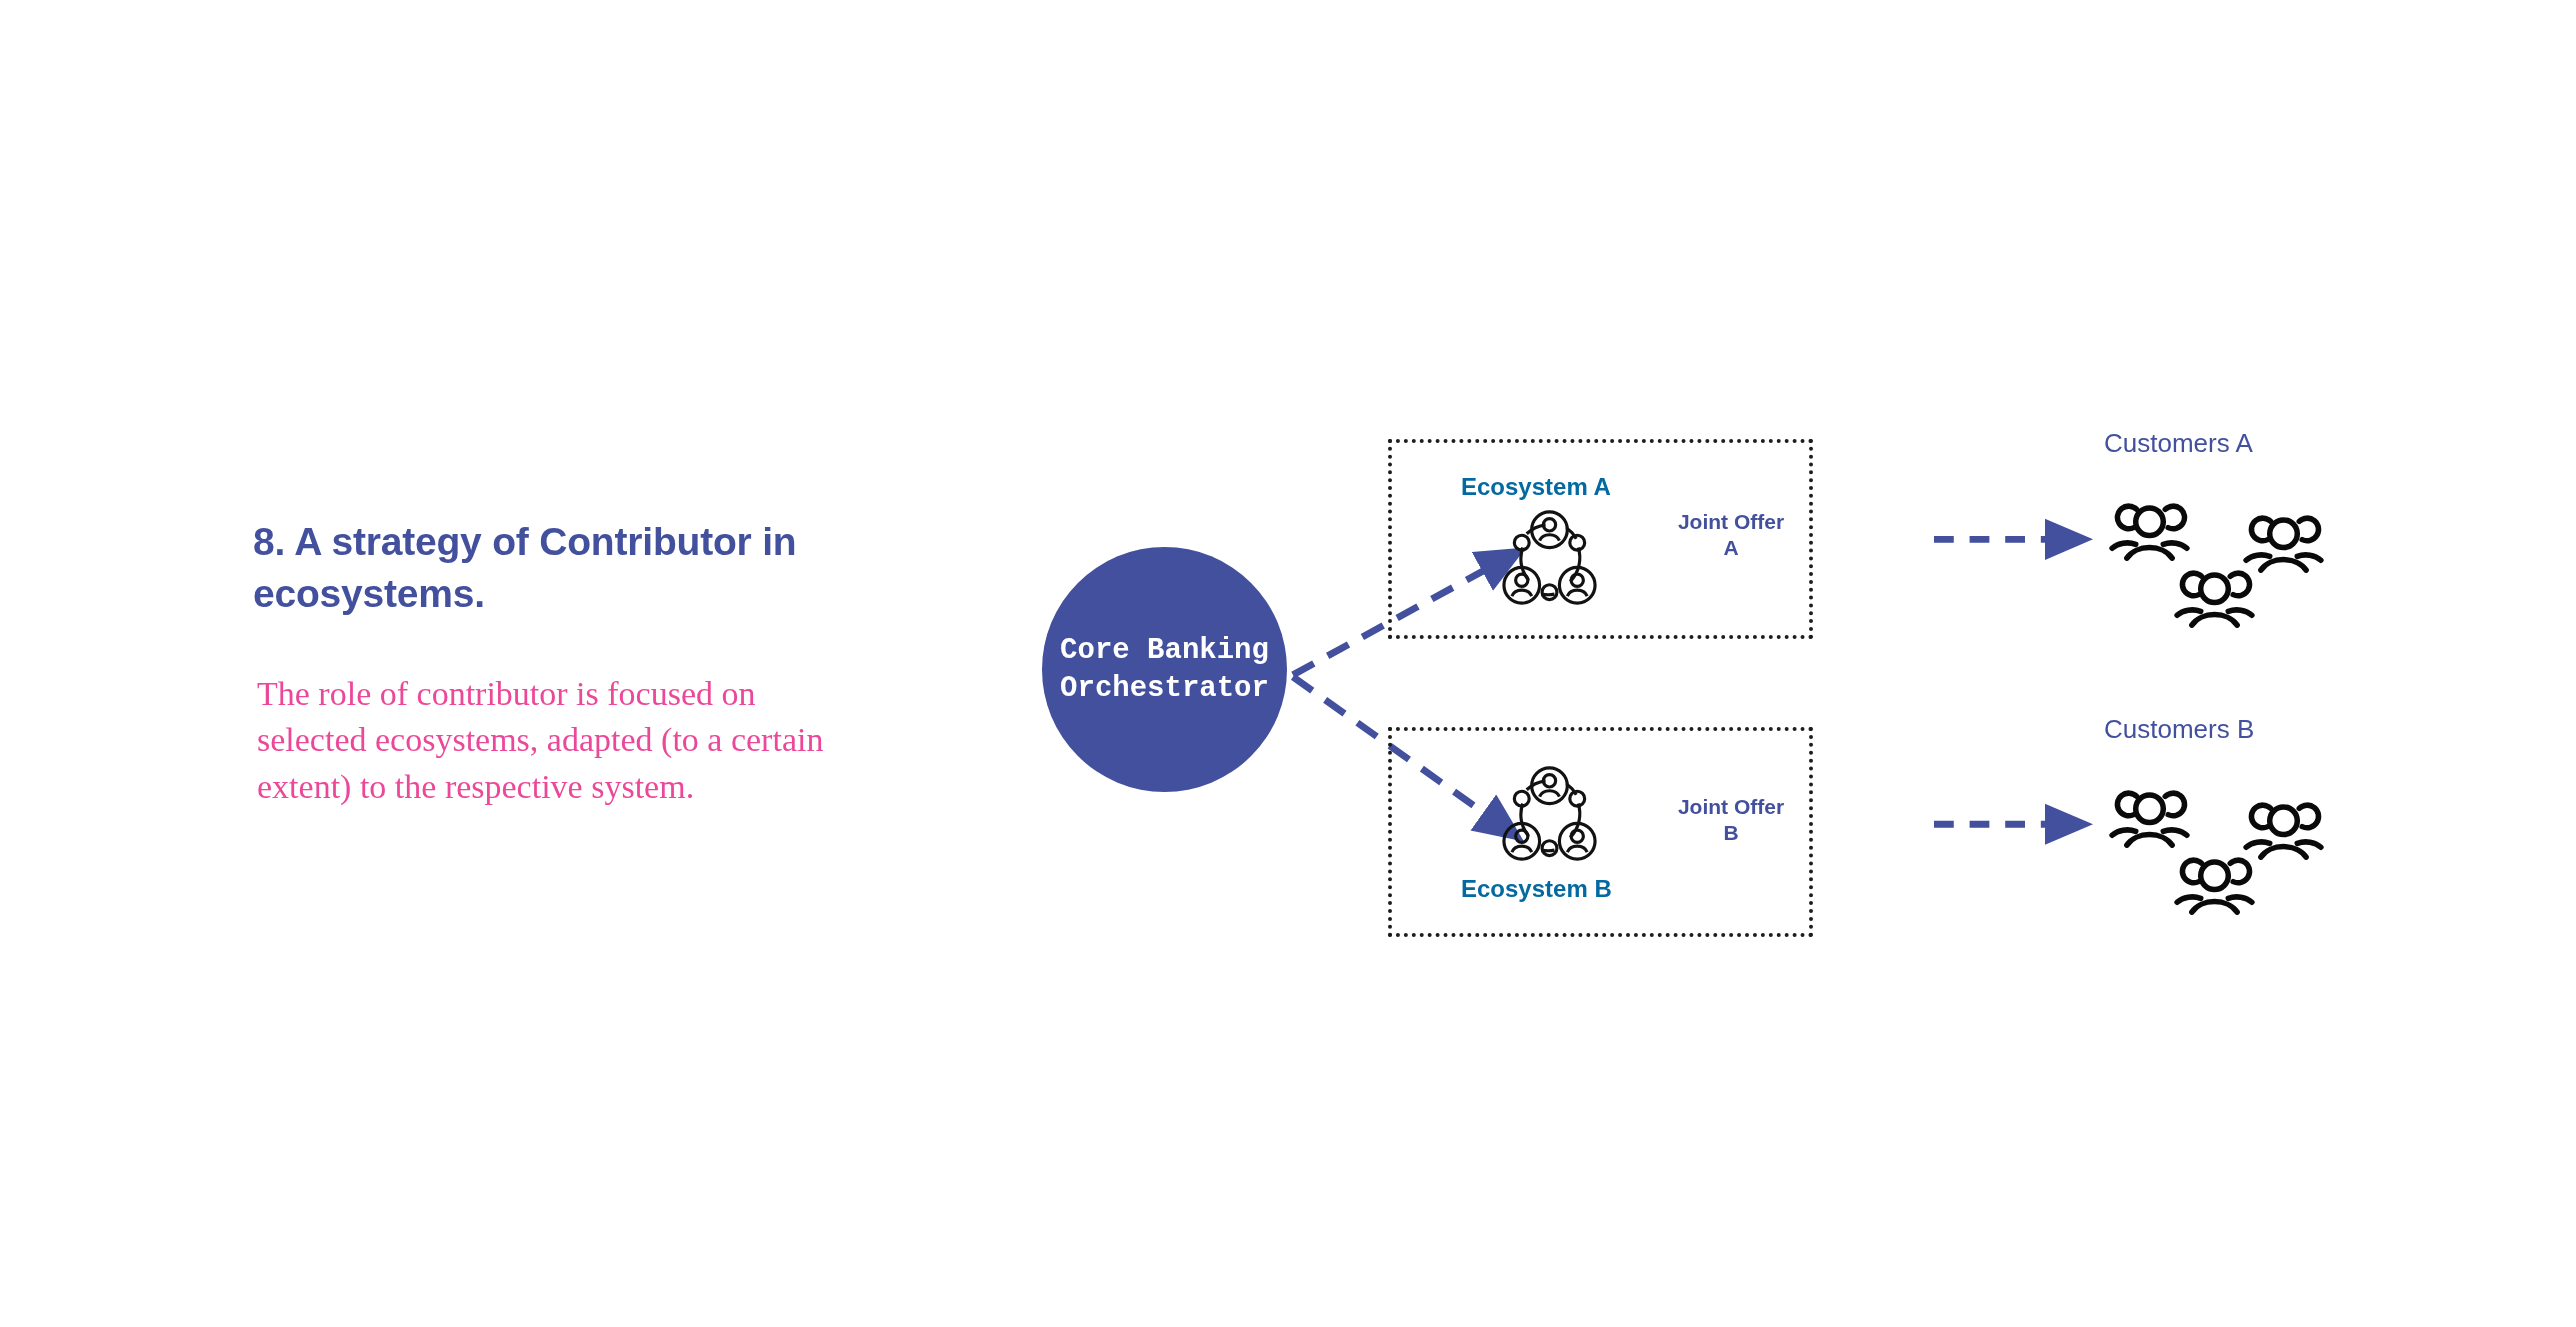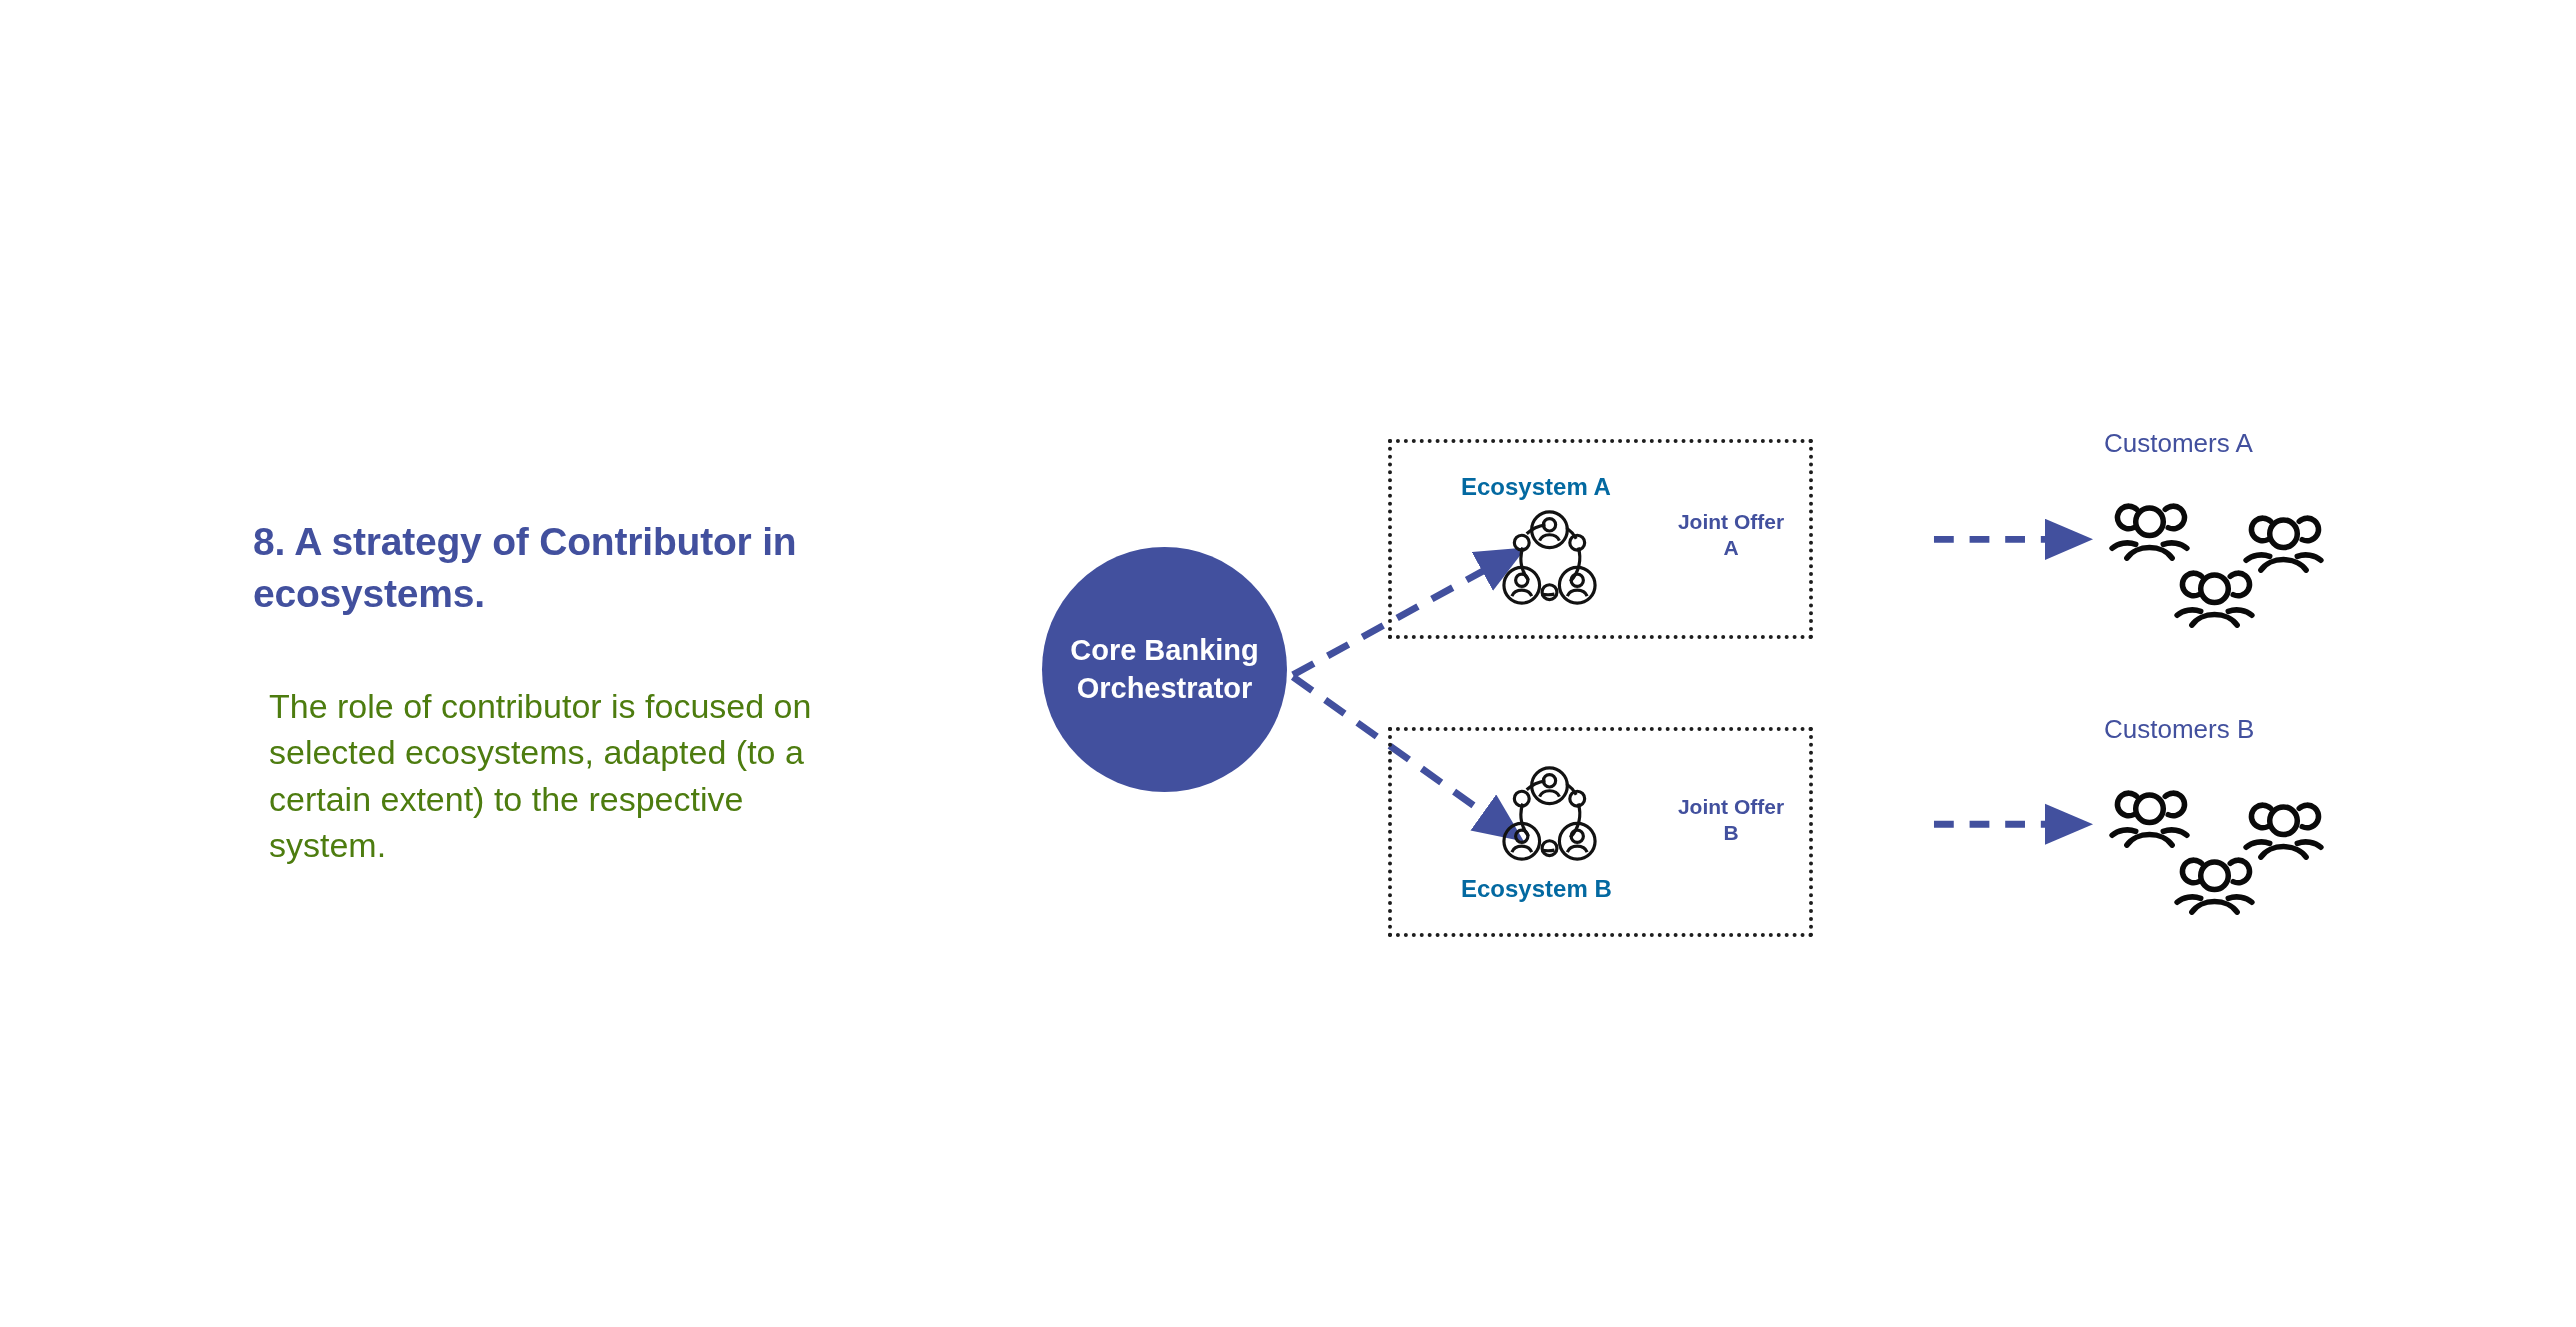--- a/index.html
+++ b/index.html
@@ -25,27 +25,28 @@
   }
   #headline {
     color: #42509E;
     font-size: 39px;
     font-weight: bold;
     line-height: 1.33;
     letter-spacing: -0.2px;
     margin: 0;
   }
   #body-copy {
-    color: #4d7c0f;
+    color: #ec4899;
     font-size: 34px;
     font-weight: normal;
     line-height: 1.37;
-    margin: 16px;
+    margin: 4px;
     padding-top: 47px;
     max-width: 601px;
+    font-family: Liberation Serif, serif;
   }
 
   
   #diagram {
     position: absolute;
     left: 0;
     top: 0;
     width: 2576px;
     height: 1328px;
     pointer-events: none;
@@ -58,20 +59,21 @@
     left: 1042px;
     top: 547px;
     width: 245px;
     height: 245px;
     border-radius: 50%;
     background: #42509E;
     display: flex;
     align-items: center;
     justify-content: center;
     text-align: center;
+    font-family: Liberation Mono, monospace;
   }
   #orchestrator .label {
     color: #ffffff;
     font-size: 29px;
     font-weight: bold;
     line-height: 1.28;
     white-space: pre-line;
   }
 
   

